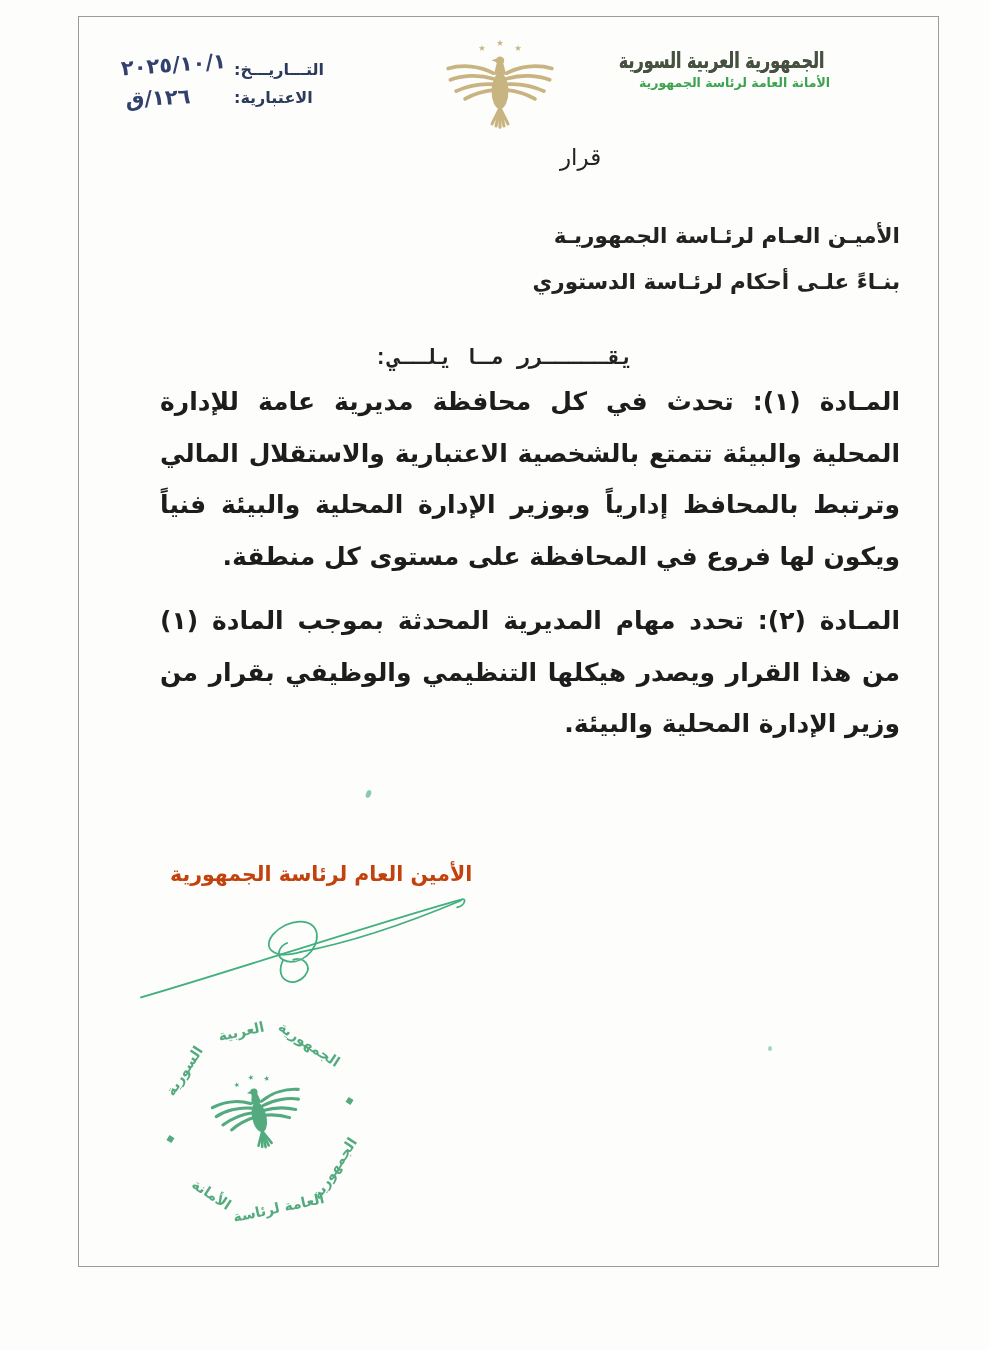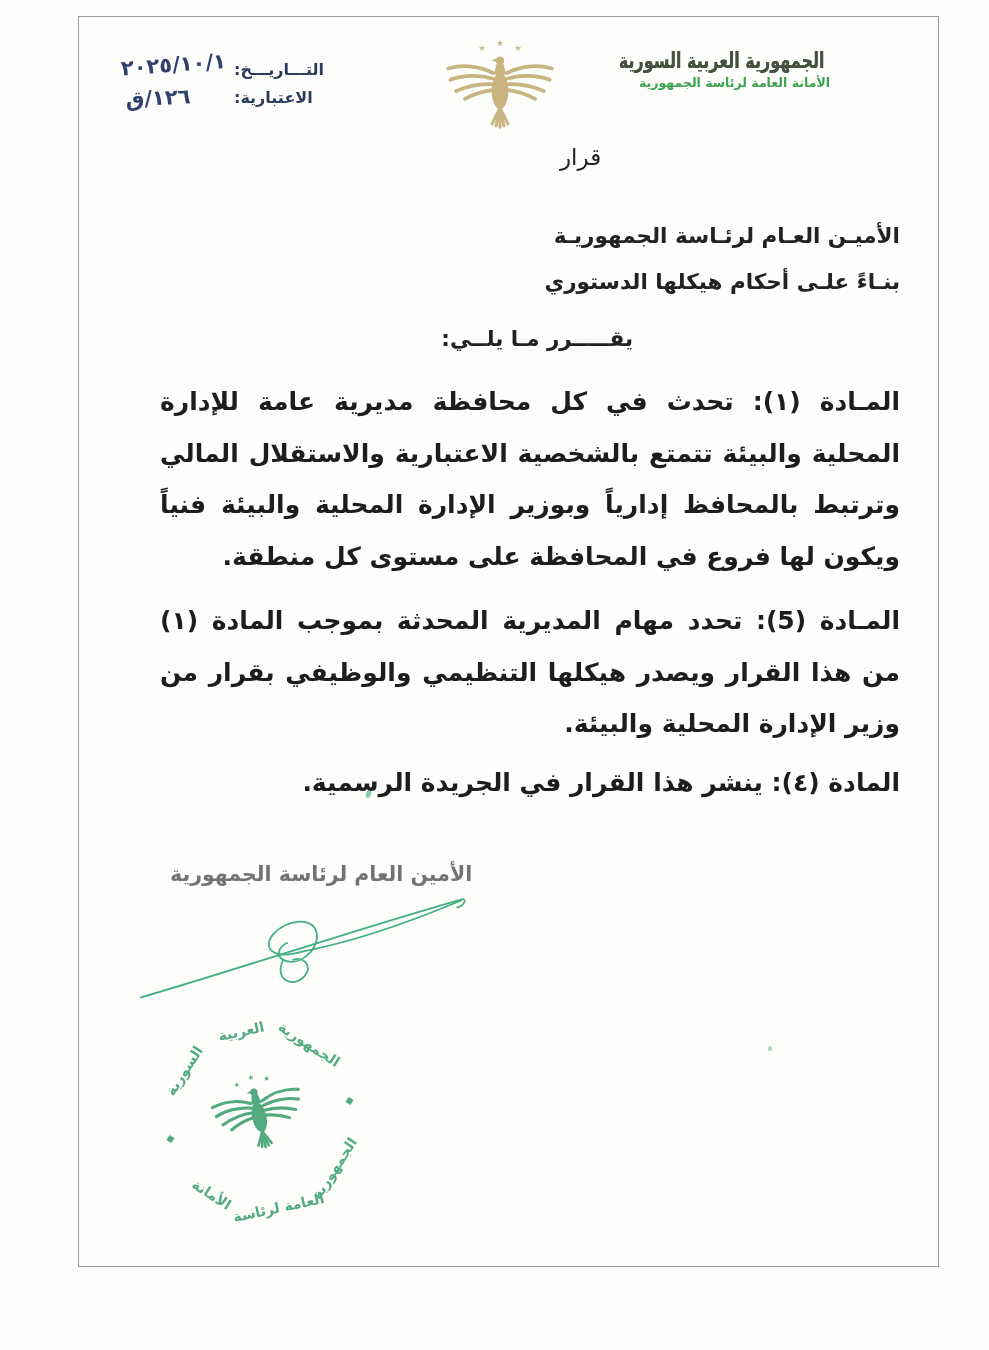--- a/index.html
+++ b/index.html
@@ -36,35 +36,35 @@
   .secretariat{
     margin-top:7px;font-size:12.5px;font-weight:bold;color:#3aa34d;white-space:nowrap;
   }
   
   .eagle-gold{position:absolute;left:438px;top:36px;width:124px;height:100px;color:#c8b481;}
   
   .decree-title{position:absolute;left:560px;top:144px;font-size:23px;font-weight:normal;color:#222;}
   .preamble{position:absolute;right:89px;top:213px;font-weight:bold;color:#222;}
   .preamble .line{font-size:21.5px;line-height:46px;white-space:nowrap;}
   .decree-intro{
-    position:absolute;right:356px;top:326px;font-size:21.5px;font-weight:bold;
-    color:#222;white-space:nowrap;
+    position:absolute;right:356px;top:344px;font-size:21.5px;font-weight:bold;
+    color:#222;white-space:nowrap;font-family:Liberation Mono, monospace;
   }
   
   .articles{
     position:absolute;left:160px;right:89px;top:376px;
     font-size:25px;font-weight:bold;line-height:51.5px;color:#1d1d1d;
     text-align:justify;text-align-last:right;
   }
   .articles p{margin:0 0 13px 0;}
   .articles p.a4{margin-top:-6px;}
   
   .signer-title{
     position:absolute;left:170px;top:862px;font-size:20.5px;font-weight:bold;
-    color:#737373;white-space:nowrap;
+    color:#c2410c;white-space:nowrap;
   }
   .signature{position:absolute;left:135px;top:886px;width:336px;height:120px;color:#41b07e;}
   
   .stamp{
     position:absolute;left:148px;top:1008px;width:224px;height:224px;
     transform:rotate(-12deg);opacity:.92;color:#46a475;
   }
   .stamp text{fill:#46a475;font-family:"DejaVu Sans",sans-serif;font-weight:bold;}
   .speck{position:absolute;background:#48b082;border-radius:50%;}
   .speck1{left:366px;top:790px;width:5px;height:8px;opacity:.65;transform:rotate(20deg);}
@@ -133,28 +133,27 @@
   </div>
 
   <svg class="eagle-gold" viewBox="0 0 220 170">
     <use href="#emblemEagle"></use>
   </svg>
 
   <div class="decree-title">قرار</div>
 
   <div class="preamble">
     <div class="line">الأميـن العـام لرئـاسة الجمهوريـة</div>
-    <div class="line">بنـاءً علـى أحكام هيكلها الدستوري</div>
+    <div class="line">بنـاءً علـى أحكام لرئـاسة الدستوري</div>
   </div>
   <div class="decree-intro">يقـــــرر مـا يلــي:</div>
 
   <div class="articles">
     <p>المـادة (١): تحدث في كل محافظة مديرية عامة للإدارة المحلية والبيئة تتمتع بالشخصية الاعتبارية والاستقلال المالي وترتبط بالمحافظ إدارياً وبوزير الإدارة المحلية والبيئة فنياً ويكون لها فروع في المحافظة على مستوى كل منطقة.</p>
-    <p>المـادة (5): تحدد مهام المديرية المحدثة بموجب المادة (١) من هذا القرار ويصدر هيكلها التنظيمي والوظيفي بقرار من وزير الإدارة المحلية والبيئة.</p>
-    <p class="a4">المادة (٤): ينشر هذا القرار في الجريدة الرسمية.</p>
+    <p>المـادة (٢): تحدد مهام المديرية المحدثة بموجب المادة (١) من هذا القرار ويصدر هيكلها التنظيمي والوظيفي بقرار من وزير الإدارة المحلية والبيئة.</p>
   </div>
 
   <div class="signer-title">الأمين العام لرئاسة الجمهورية</div>
   <svg class="signature" viewBox="0 0 340 120">
     <g stroke="currentColor" stroke-width="1.8" fill="none" stroke-linecap="round">
       <path d="M6,112 C90,88 240,38 330,13 C336,11 334,19 326,21"></path>
       <path d="M330,14 C280,35 220,56 168,66"></path>
       <path d="M168,66 C140,74 128,62 140,48 C154,32 182,30 184,48 C186,64 166,82 150,74 C142,70 146,60 154,57"></path>
       <path d="M150,74 C140,94 160,104 172,90 C180,80 170,70 160,74"></path>
     </g>

